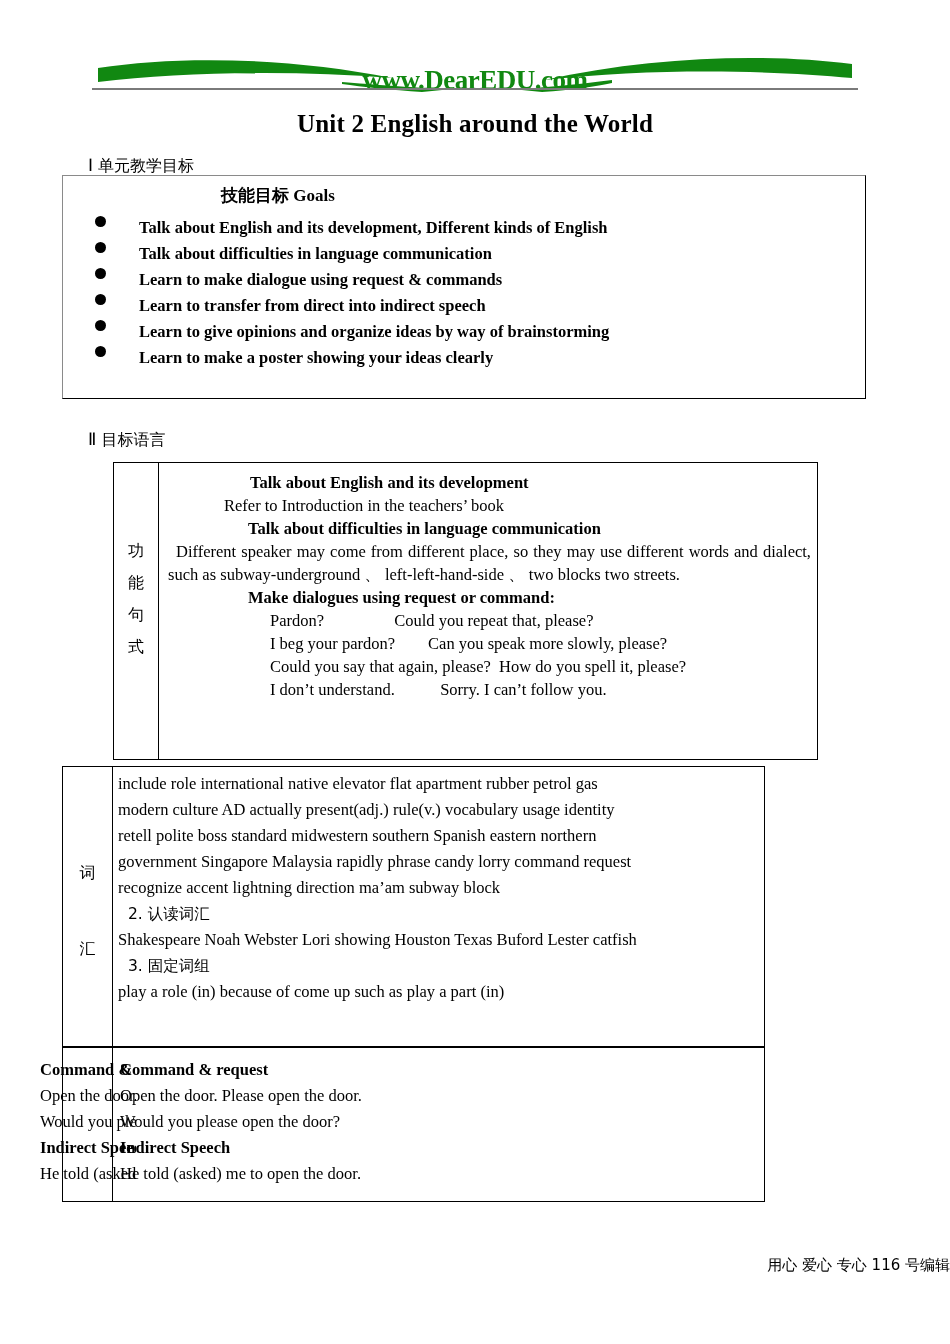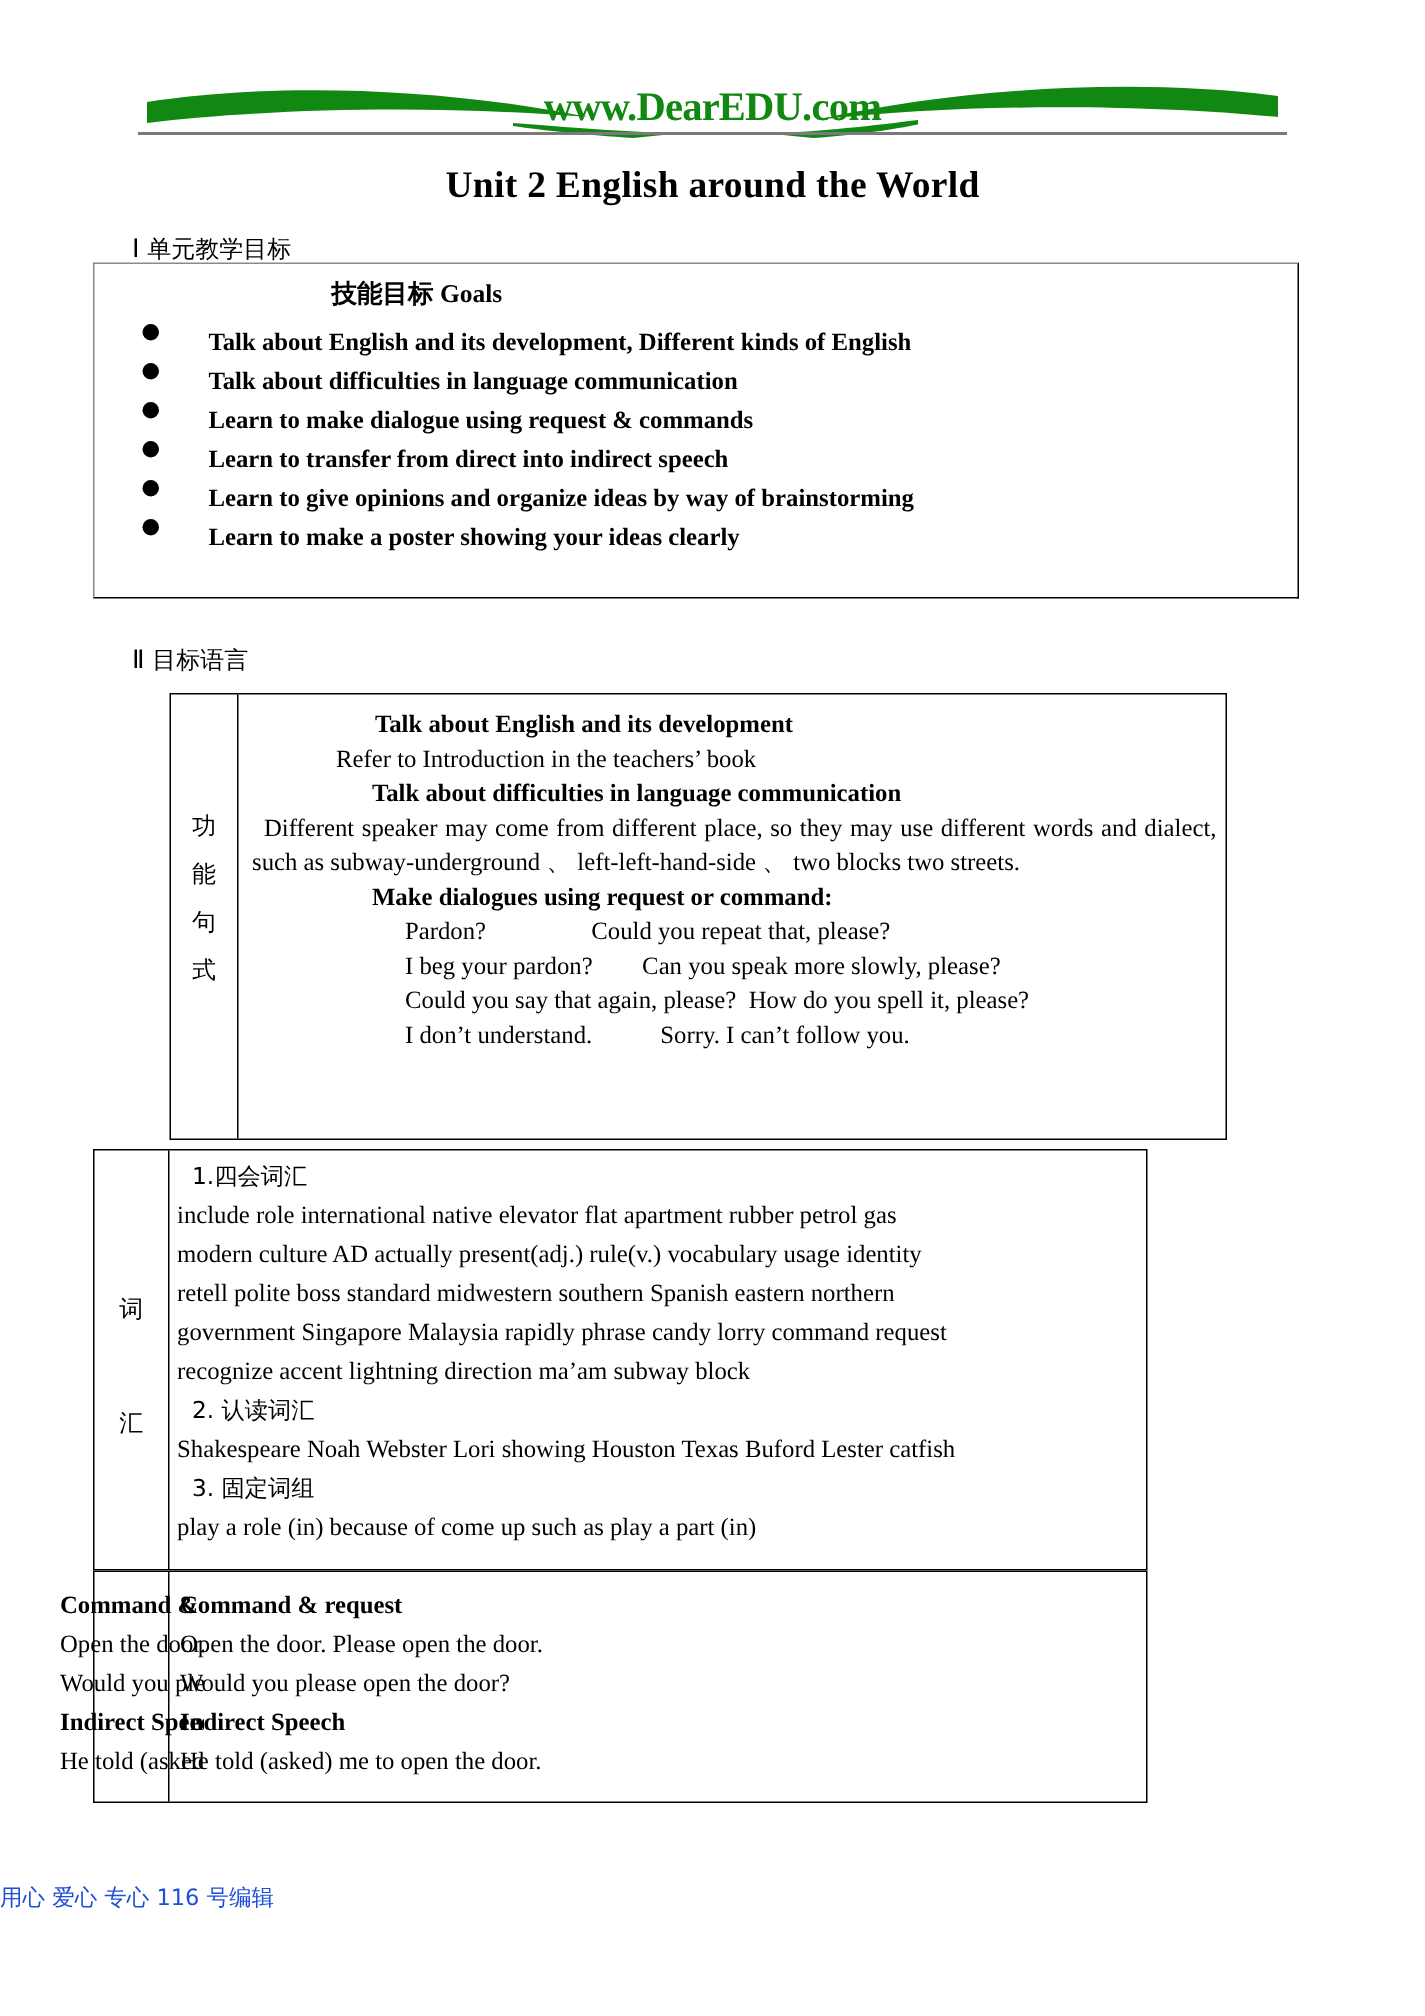--- a/index.html
+++ b/index.html
@@ -247,37 +247,37 @@
     white-space: nowrap;
   }
   .c-bold { font-weight: bold; }
 
   
   .footer {
     position: absolute;
     left: 0;
     top: 1256px;
     width: 950px;
-    text-align: left;
+    text-align: right;
     font-size: 15px;
-    color: #1d4ed8;
+    color: #000000;
     font-family: "DejaVu Sans", sans-serif;
   }
 </style>
 </head>
 <body>
 
 <div class="logo-band">
   <svg class="logo-svg" width="766" height="40" viewBox="0 0 766 40">
     <path d="M6,12 C90,-1 200,2 300,22 C200,14 90,16 6,26 Z" fill="#118811"></path>
     <path d="M760,8 C676,-3 560,0 452,24 C560,12 676,14 760,22 Z" fill="#118811"></path>
     <path d="M250,26 C300,30 330,32 360,33 L330,36 C300,34 270,31 250,28 Z" fill="#118811"></path>
     <path d="M520,24 C480,29 450,32 420,33 L450,36 C480,34 505,30 520,27 Z" fill="#118811"></path>
   </svg>
-  <div style="position:absolute;left:0;top:0;width:766px;height:40px;display:flex;align-items:flex-start;justify-content:center;">
+  <div style="position:absolute;left:0;top:0;width:766px;height:40px;display:flex;align-items:flex-end;justify-content:center;">
     <span style="font-family:'Liberation Serif',serif;font-size:27px;font-weight:bold;color:#118811;letter-spacing:-0.5px;">www.DearEDU.com</span>
   </div>
 </div>
 <div class="header-rule"></div>
 
 <div class="doc-title">Unit 2  English around the World</div>
 
 <div class="sec-heading" id="sec1-heading">
   <span class="roman">Ⅰ</span><span class="cn"> 单元教学目标</span>
 </div>
@@ -323,21 +323,20 @@
 </div>
 
 <div class="tbl" id="vocab-table">
   <div class="vcol">
     <div class="vstack">
       <span>词</span>
       <span>汇</span>
     </div>
   </div>
   <div class="body">
-    <div class="v-sub"><span class="cn">1.四会词汇</span></div>
     <div class="v-words nowrapline">include  role  international  native  elevator  flat  apartment  rubber  petrol gas</div>
     <div class="v-words nowrapline">modern  culture  AD  actually  present(adj.)  rule(v.)  vocabulary usage  identity</div>
     <div class="v-words nowrapline">retell  polite  boss  standard  midwestern southern  Spanish  eastern  northern</div>
     <div class="v-words nowrapline">government  Singapore  Malaysia  rapidly  phrase  candy lorry  command  request</div>
     <div class="v-words nowrapline">recognize  accent  lightning  direction ma’am  subway  block</div>
     <div class="v-sub"><span class="cn">2. 认读词汇</span></div>
     <div class="v-words nowrapline">Shakespeare  Noah  Webster  Lori  showing  Houston  Texas  Buford  Lester catfish</div>
     <div class="v-sub"><span class="cn">3.   固定词组</span></div>
     <div class="v-words nowrapline">play a role (in) because of come up such as play a part (in)</div>
   </div>

